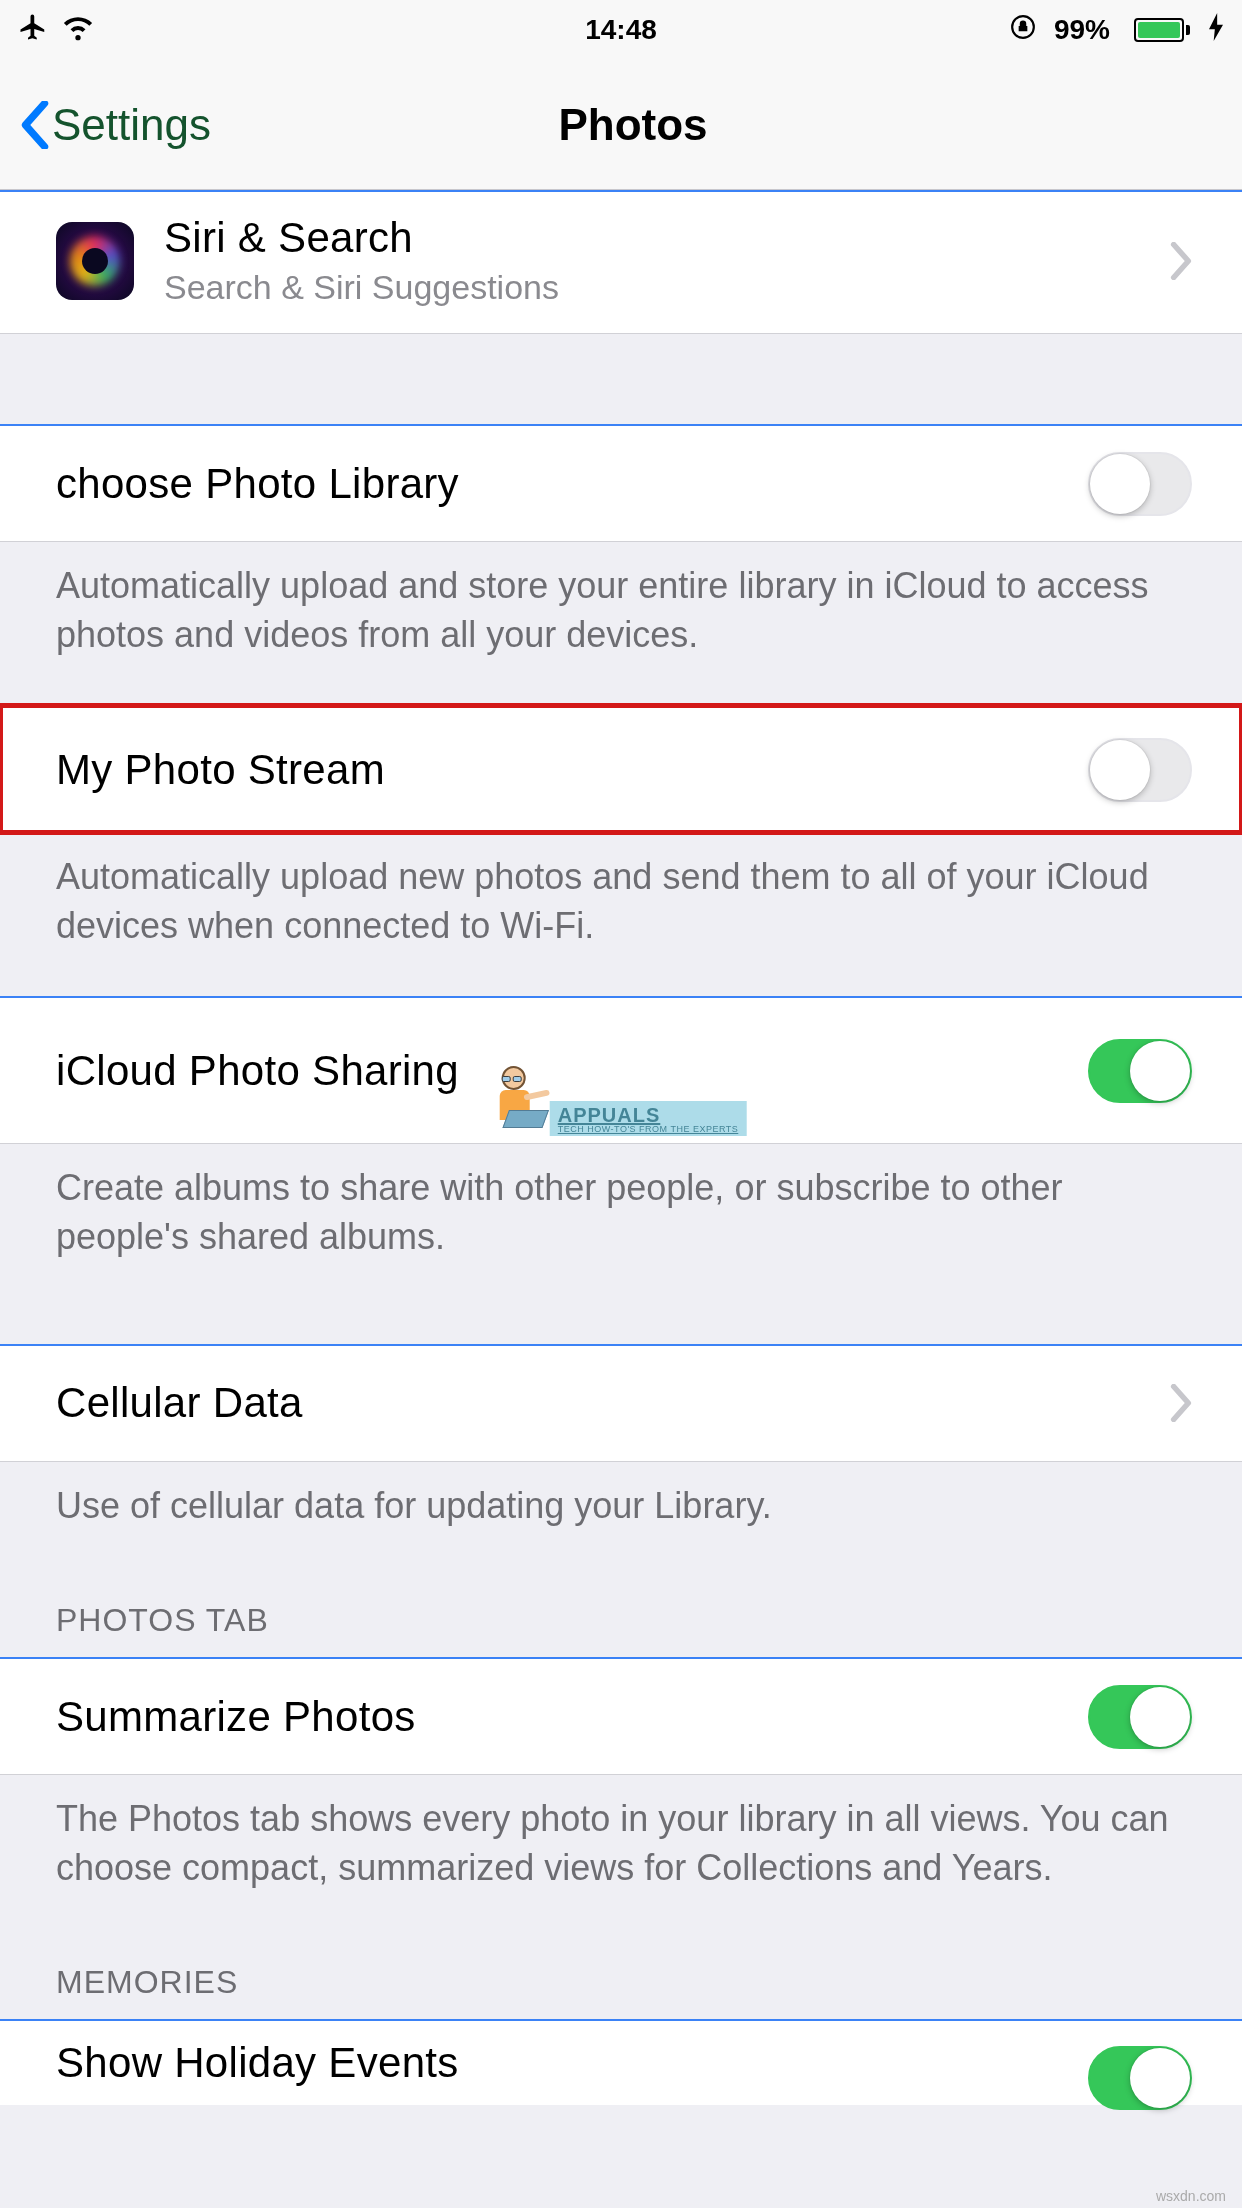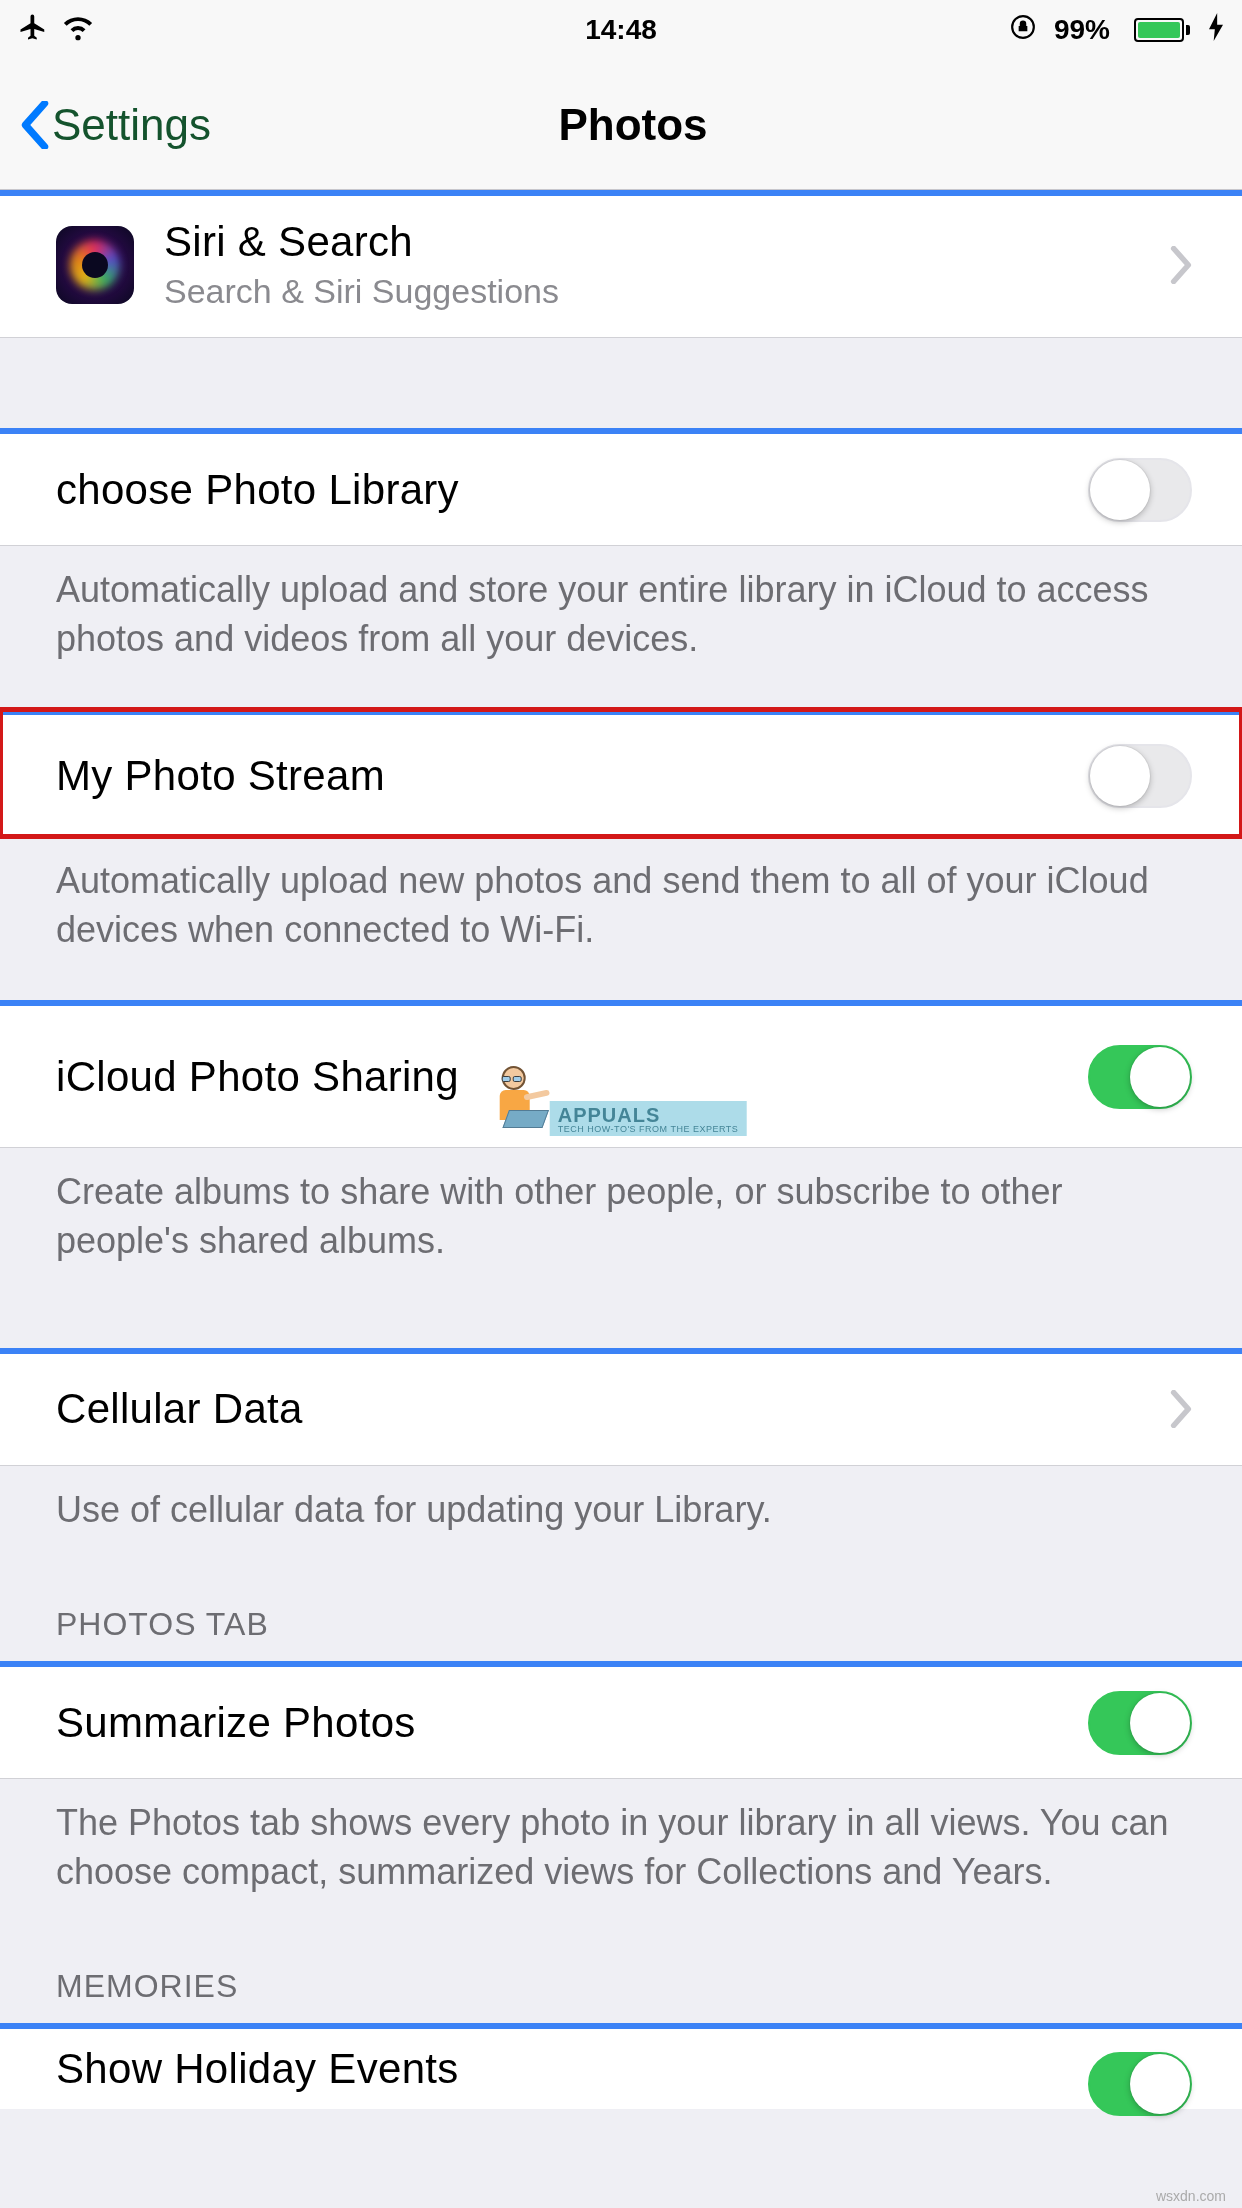--- a/index.html
+++ b/index.html
@@ -37,21 +37,21 @@
       background: #f8f8f8;
       border-bottom: 1px solid #c8c7cc;
       display:flex; align-items:center; position:relative;
       padding: 0 20px;
     }
     .nav-back { display:flex; align-items:center; color:#14532d; font-size:44px; }
     .nav-back .chev { margin-right: 2px; display:flex; }
     .nav-title { position:absolute; left:50%; transform:translateX(-50%); font-size:44px; font-weight:600; color:#000;margin-left:12px; }
     .row {
       background:#fff;
-      border-top:6px solid #3b82f6;
+      border-top:2px solid #3b82f6;
       border-bottom:1px solid #d1d1d6;
       display:flex; align-items:center;
       padding: 0 50px 0 56px;
       min-height: 118px;
       position:relative;
     }
     .row.tall { min-height: 136px; }
     .row-label { font-size: 42px; color:#000; letter-spacing:0.3px; }
     .row-sub { font-size: 34px; color:#8a8a8f; margin-top:6px; }
     .row-text-wrap { display:flex; flex-direction:column; justify-content:center; flex:1; }
@@ -110,21 +110,21 @@
     }
     .wm-head { width:24px; height:24px; border-radius:50%; background:#f3c79a; border:2px solid #6b4a2a; position:absolute; top:0; left:6px;}
     .wm-glasses { position:absolute; top:10px; left:6px; width:24px; height:6px; display:flex; gap:2px;}
     .wm-glasses span{ width:9px; height:6px; border:1.5px solid #333; border-radius:2px; background:#9ecbe8;}
     .wm-body { position:absolute; top:24px; left:4px; width:30px; height:30px; background:#f8a33a; border-radius:6px 6px 0 0;}
     .wm-arm { position:absolute; top:26px; left:28px; width:26px; height:6px; background:#f3c79a; border-radius:3px; transform:rotate(-12deg);}
     .wm-laptop { position:absolute; top:44px; left:10px; width:40px; height:18px; background:#6fa7c4; transform:skewX(-20deg); border:1px solid #4a7690;}
     .wm-text {
       background:#a9dbe8; color:#3b7f92; font-weight:700; font-size:20px;
       padding: 4px 8px 2px 8px; letter-spacing:1px; text-transform:uppercase;
-      display:flex; flex-direction:column; line-height:1;
+      display:flex; flex-direction:column; line-height:1;text-decoration:underline;
     }
     .wm-text small { font-size:9px; letter-spacing:0.5px; font-weight:500;}
     .src-watermark { position:absolute; right:16px; bottom:4px; font-size:14px; color:#aaa; }
   </style>
 </head>
 <body>
 
 <div class="status-bar">
   <div class="status-left">
     <span>

